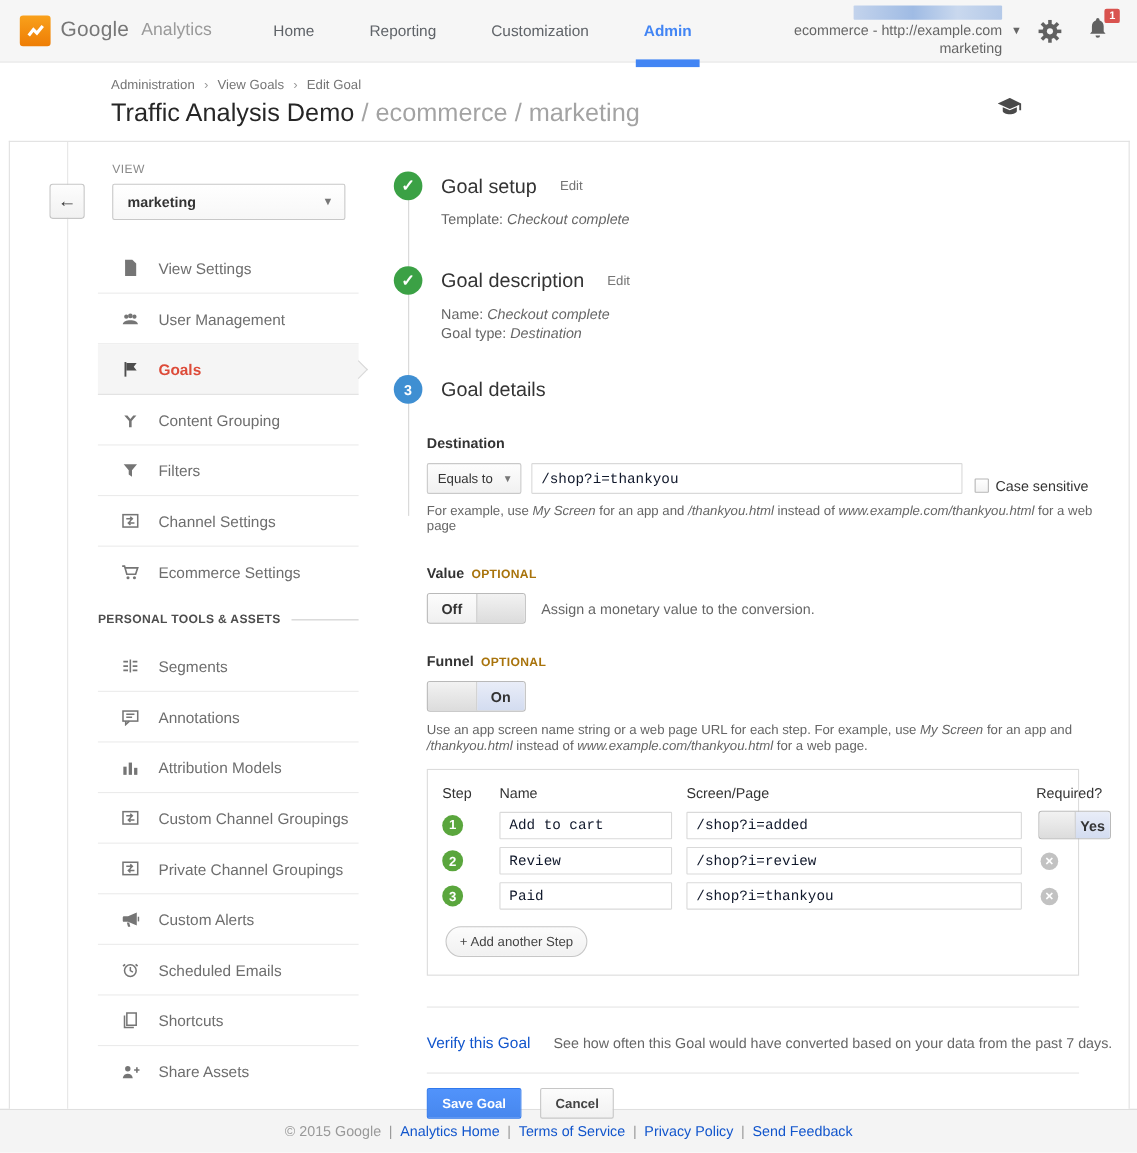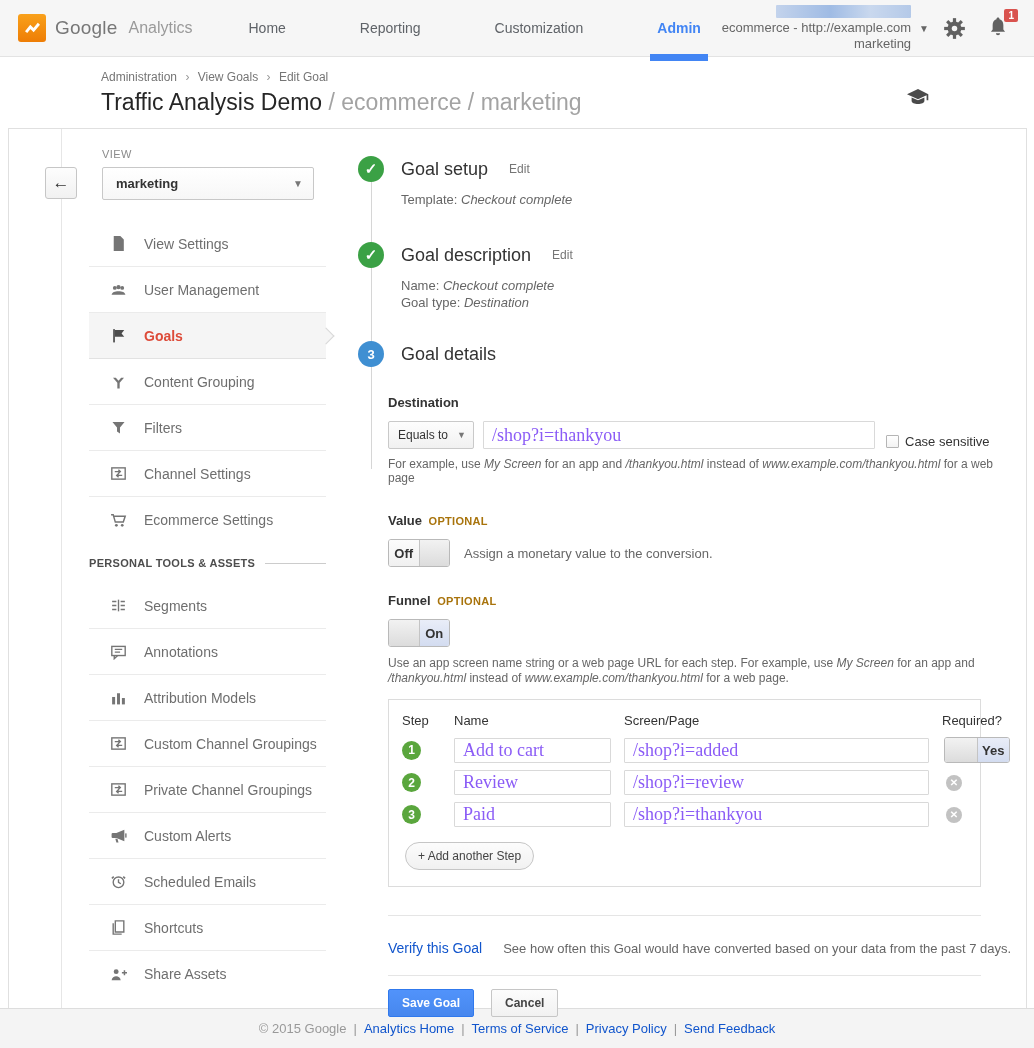--- a/index.html
+++ b/index.html
@@ -7,21 +7,21 @@
     font-family:"Liberation Sans", sans-serif; color:#333; }
 
   
   .hdr { height:57px; background:#f6f6f6; border-bottom:1px solid #e3e3e3;
     display:flex; align-items:center; padding:0 26px 0 18px; position:relative; }
   .logo { display:flex; align-items:center; gap:9px; }
   .logo-sq { width:28px; height:28px; border-radius:3px;
     background:linear-gradient(#f9a11b,#ee7d05); display:flex; align-items:center; justify-content:center; }
   .logo-google { font-size:19px; color:#777; letter-spacing:.2px; }
   .logo-analytics { font-size:16px; color:#9a9a9a; margin-left:2px; }
-  .nav { display:flex; margin-left:56px; gap:74px; }
+  .nav { display:flex; margin-left:56px; gap:50px; }
   .nav-item { font-size:14px; color:#5f6368; text-decoration:none; height:57px;
     display:flex; align-items:center; position:relative; cursor:pointer; }
   .nav-item.active { color:#4285f4; font-weight:bold; }
   .nav-item.active::after { content:""; position:absolute; left:-7px; right:-7px;
     bottom:-4px; height:7px; background:#4285f4; z-index:3; }
   .acct { margin-left:auto; text-align:right; font-size:13px; color:#666; line-height:16px; cursor:pointer; }
   .acct-redacted { width:135px; height:13px; margin:0 0 2px auto; border-radius:1px;
     background:linear-gradient(90deg,#c3d3ec,#9fbbe4 40%,#c9d8ee 70%,#b4c9e8); filter:blur(.4px); }
   .acct-caret { color:#666; font-size:10px; margin:0 14px 0 8px; cursor:pointer; }
   .hdr-icons { display:flex; align-items:center; gap:22px; }
@@ -84,30 +84,30 @@
 
   .details-body { margin-left:30px; }
   .fld-lbl { font-size:13px; font-weight:bold; color:#333; margin-top:28px; }
   .opt { font-size:11px; font-weight:bold; color:#a8730b; letter-spacing:.3px; margin-left:3px; }
 
   .dest-row { display:flex; align-items:flex-end; margin-top:11px; }
   .select { width:86px; height:28px; border:1px solid #c9c9c9; border-radius:2px;
     background:linear-gradient(#fdfdfd,#f1f1f1); display:flex; align-items:center;
     padding:0 7px 0 9px; font-size:12px; color:#333; cursor:pointer; }
   .select .dd-caret { margin-left:auto; color:#777; font-size:9px; }
-  .txt { height:28px; border:1px solid #d9d9d9; border-radius:1px; font-size:18px; color:#8b5cf6;
-    padding:0 8px; font-family:Liberation Serif, serif; }
+  .txt { height:28px; border:1px solid #d9d9d9; border-radius:1px; font-size:13px; color:#0f172a;
+    padding:0 8px; font-family:Liberation Mono, monospace; }
   .dest-input { width:392px; margin-left:9px; }
   .cs { display:flex; align-items:center; margin-left:11px; gap:6px; }
   .cbox { width:13px; height:13px; border:1px solid #b5b5b5; border-radius:1px;
     background:linear-gradient(#fff,#f3f3f3); cursor:pointer; }
   .cs span { font-size:13px; color:#333; }
   .hint { margin-top:8px; font-size:12px; color:#666; }
 
-  .toggle { display:flex; margin-top:11px; width:62px; height:28px; border:1px solid #b9b9b9;
+  .toggle { display:flex; margin-top:11px; width:90px; height:28px; border:1px solid #b9b9b9;
     border-radius:3px; overflow:hidden; cursor:pointer; }
   .tg-cell { flex:1; display:flex; align-items:center; justify-content:center;
     font-size:13px; font-weight:bold; color:#333; }
   .tg-on-lbl  { background:linear-gradient(#fcfcfc,#f0f0f0); }
   .tg-blank   { background:linear-gradient(#f2f2f2,#dcdcdc); border-left:1px solid #c4c4c4; }
   .tg-blank-l { background:linear-gradient(#f2f2f2,#dcdcdc); border-right:1px solid #c4c4c4; }
   .tg-active-blue { background:linear-gradient(#e9edf8,#d3dcf0); }
   .toggle-row { display:flex; align-items:center; gap:14px; }
   .toggle-row .desc { font-size:13px; color:#666; margin-top:11px; }
   .funnel-desc { margin-top:9px; font-size:12px; color:#666; line-height:15px; width:600px; }

